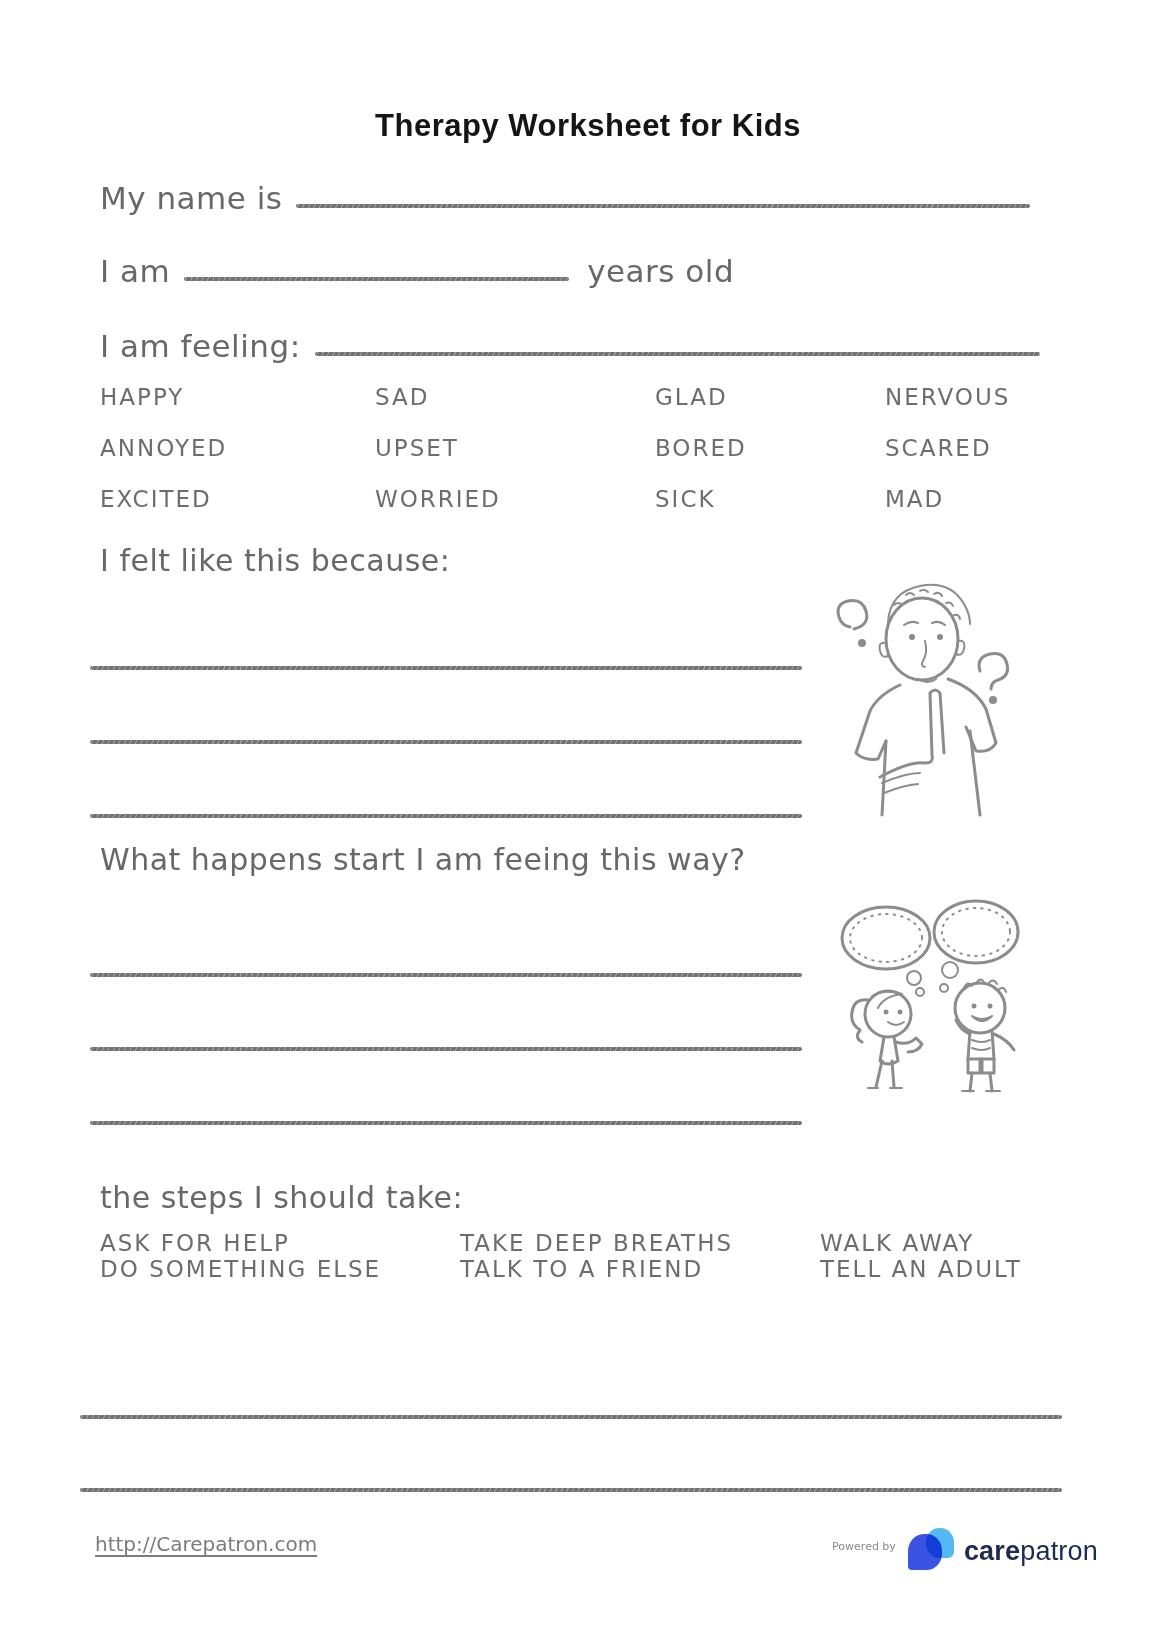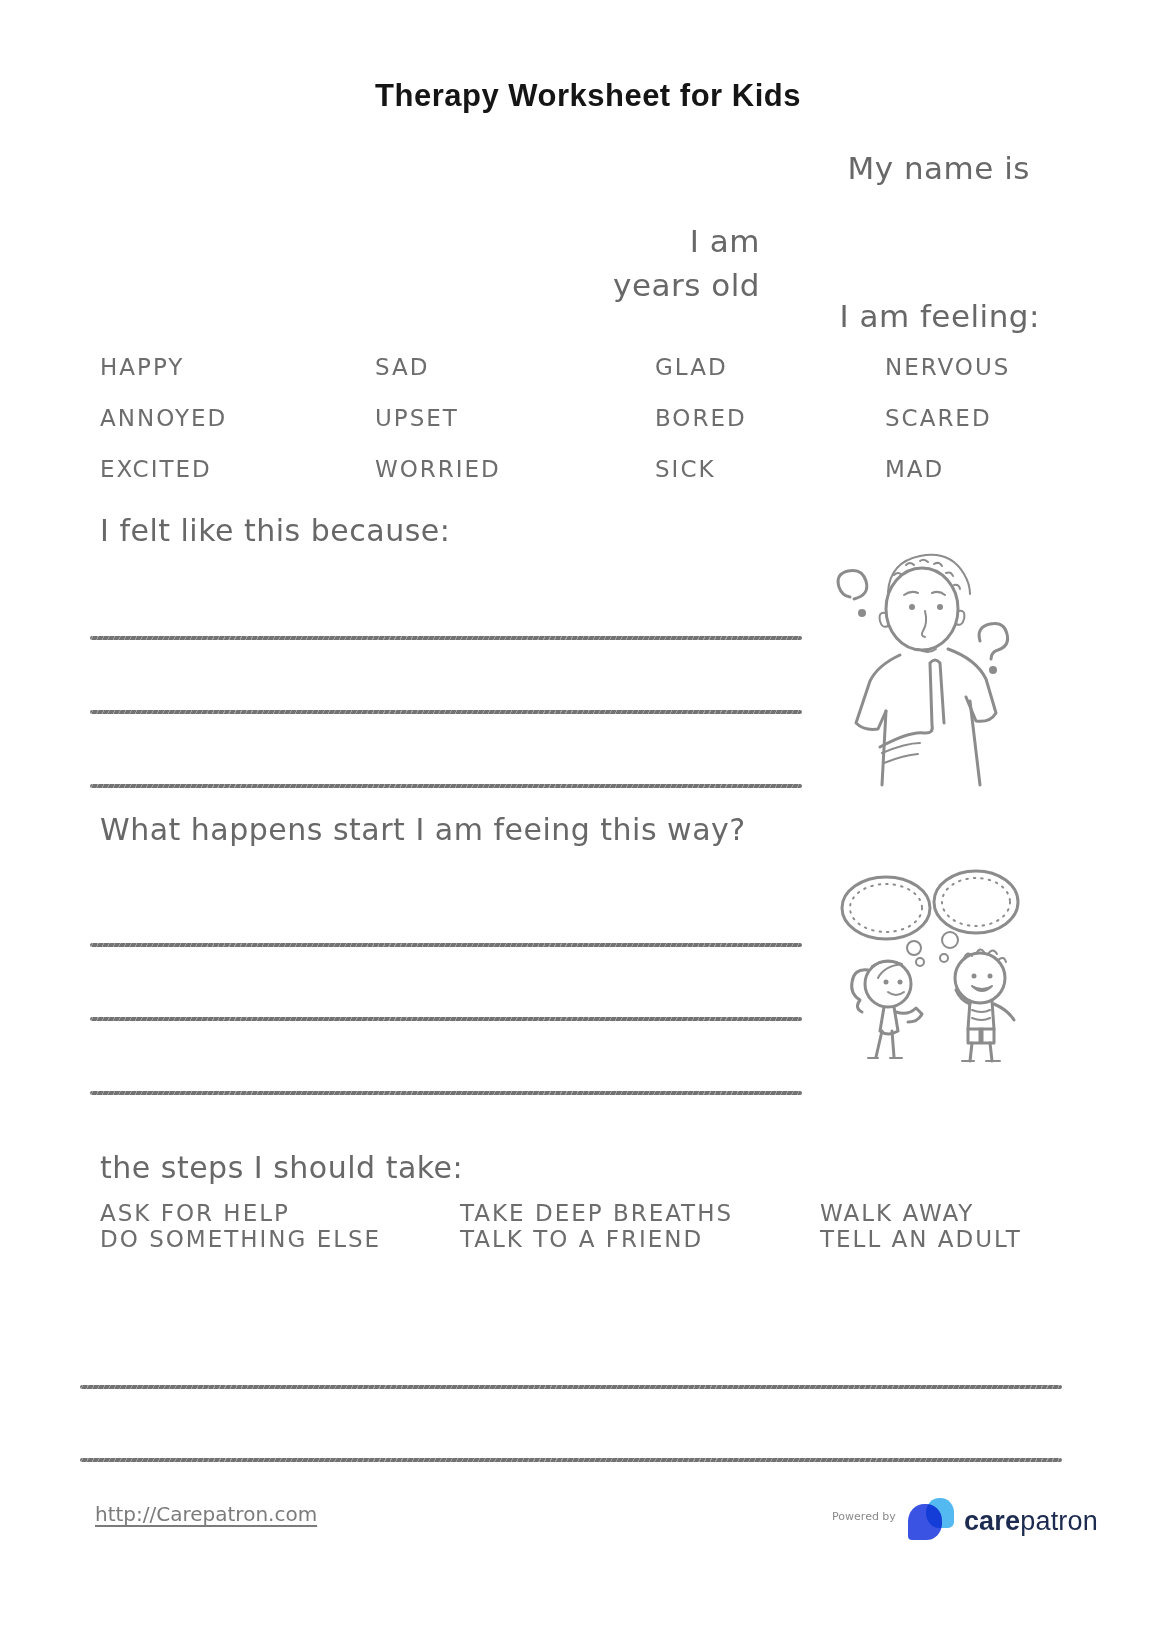--- a/index.html
+++ b/index.html
@@ -3,35 +3,36 @@
 <meta charset="utf-8">
 <style>
   * { margin:0; padding:0; box-sizing:border-box; }
   html,body { background:#ffffff; }
   .page {
     position:relative;
     width:1176px; height:1562px;
     background:#ffffff;
     font-family:"DejaVu Sans", sans-serif;
     overflow:hidden;
+    margin-top:30px;
   }
   .title {
     position:absolute; top:78px; left:0; width:100%;
     text-align:center;
     font-family:"Liberation Sans", sans-serif;
     font-weight:bold; font-size:31px; color:#151515;
     letter-spacing:0.5px;
   }
   .hand { color:#686868; font-size:30px; letter-spacing:0.5px; }
   .hand-caps { color:#6d6d6d; font-size:23px; letter-spacing:2px; }
   .sq-line {
     height:4px; border-radius:2px;
     background:repeating-linear-gradient(115deg,#737373 0 2px,#a3a3a3 2px 3px,#737373 3px 5px);
   }
-  .fill-row { position:absolute; display:flex; align-items:flex-end;flex-direction:column; }
+  .fill-row { position:absolute; display:flex; align-items:flex-end; }
   .fill-row .sq-line { flex:1; margin:0 0 8px 14px; }
   .fill-row .suffix { margin-left:18px; }
   .feel-grid {
     position:absolute; top:354px; left:100px; right:80px;
     display:grid; grid-template-columns:275px 280px 230px 1fr;
     row-gap:25px;
   }
   .steps-grid {
     position:absolute; top:1200px; left:100px; right:80px;
     display:grid; grid-template-columns:360px 360px 1fr;

